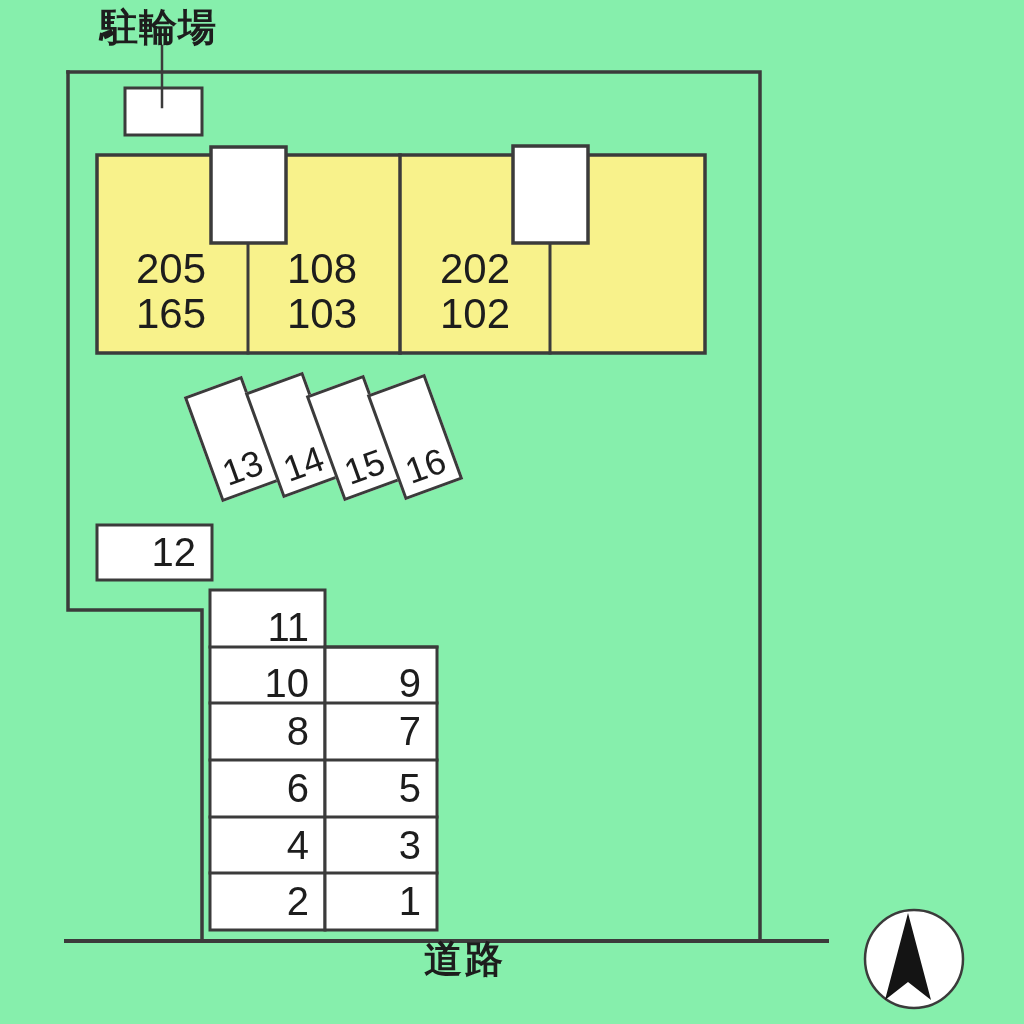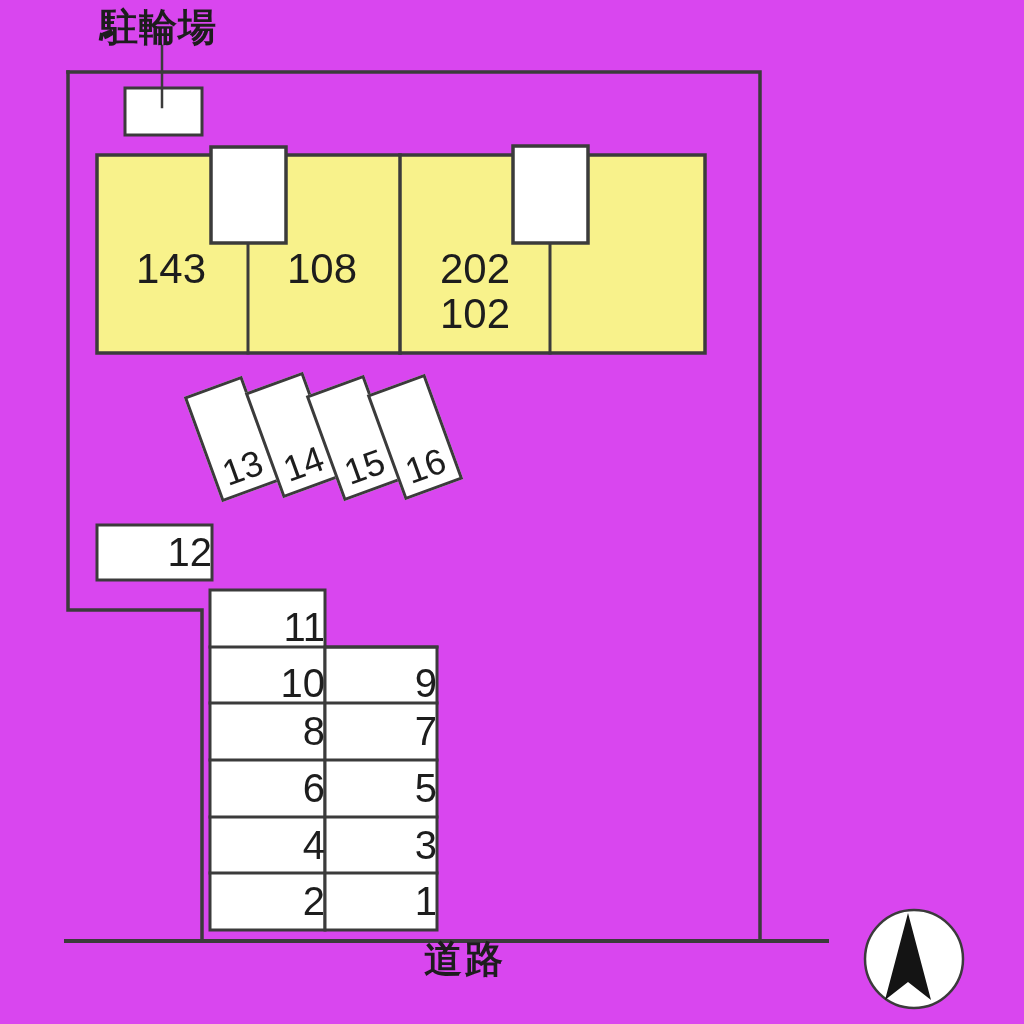--- a/index.html
+++ b/index.html
@@ -1,32 +1,32 @@
 <!DOCTYPE html>
 <html><head>
 <meta charset="utf-8">
 <style>
   html,body{margin:0;padding:0;background:#ffffff;}
   .canvas{
-    position:relative;width:1024px;height:1024px;background:#d946ef;overflow:hidden;
+    position:relative;width:1024px;height:1024px;background:#86efac;overflow:hidden;
     font-family:"Liberation Sans","DejaVu Sans",sans-serif;color:#1d1d1d;
   }
   .layer{position:absolute;left:0;top:0;width:1024px;height:1024px;}
   .lbl{position:absolute;white-space:nowrap;color:#1d1d1d;}
   .lbl-bike{left:100px;top:2px;font-size:38px;font-weight:600;letter-spacing:1px;}
   .lbl-road{left:424px;top:934px;font-size:38px;font-weight:600;letter-spacing:3px;}
   .unit{
     position:absolute;width:160px;top:246px;text-align:center;
     font-size:42px;line-height:45px;font-weight:400;
   }
   .unit span{display:block;}
   .u205{left:91px;} .u203{left:242px;} .u202{left:395px;} .u201{left:547px;}
   .cell{
     position:absolute;display:flex;align-items:center;justify-content:flex-end;
-    padding-right:0;box-sizing:border-box;font-size:40px;
+    padding-right:16px;box-sizing:border-box;font-size:40px;
   }
   .cell12{left:97px;top:525px;width:115px;height:55px;}
   .colL{left:210px;width:115px;} .colR{left:325px;width:112px;}
   .r0{top:590px;height:74px;} .r1{top:647px;height:72px;} .r2{top:703px;height:57px;}
   .r3{top:760px;height:57px;} .r4{top:817px;height:56px;} .r5{top:873px;height:57px;}
   .angled{
     position:absolute;width:62px;height:112px;box-sizing:border-box;
     border:3px solid #3b3b3b;background:#ffffff;
     display:flex;align-items:flex-end;justify-content:center;
     transform:rotate(-20deg);font-size:36px;line-height:1;
@@ -63,24 +63,26 @@
     <rect x="325" y="647" width="112" height="283" fill="#ffffff" stroke-width="3"></rect>
     <path stroke-width="3" d="M210,647 L437,647 M210,703 L437,703 M210,760 L437,760 M210,817 L437,817 M210,873 L437,873"></path>
 
     <circle cx="914" cy="959" r="49" fill="#ffffff" stroke-width="2.5"></circle>
     <polygon points="908,913 931,1000 908,982 885,1000" fill="#141414" stroke="none"></polygon>
   </svg>
 
   <div class="lbl lbl-bike">駐輪場</div>
 
   <div class="unit u205">
-    <span>143</span>
+    <span>205</span>
+    <span>165</span>
   </div>
   <div class="unit u203">
     <span>108</span>
+    <span>103</span>
   </div>
   <div class="unit u202">
     <span>202</span>
     <span>102</span>
   </div>
 
   <div class="angled a13">
     <span>13</span>
   </div>
   <div class="angled a14">

